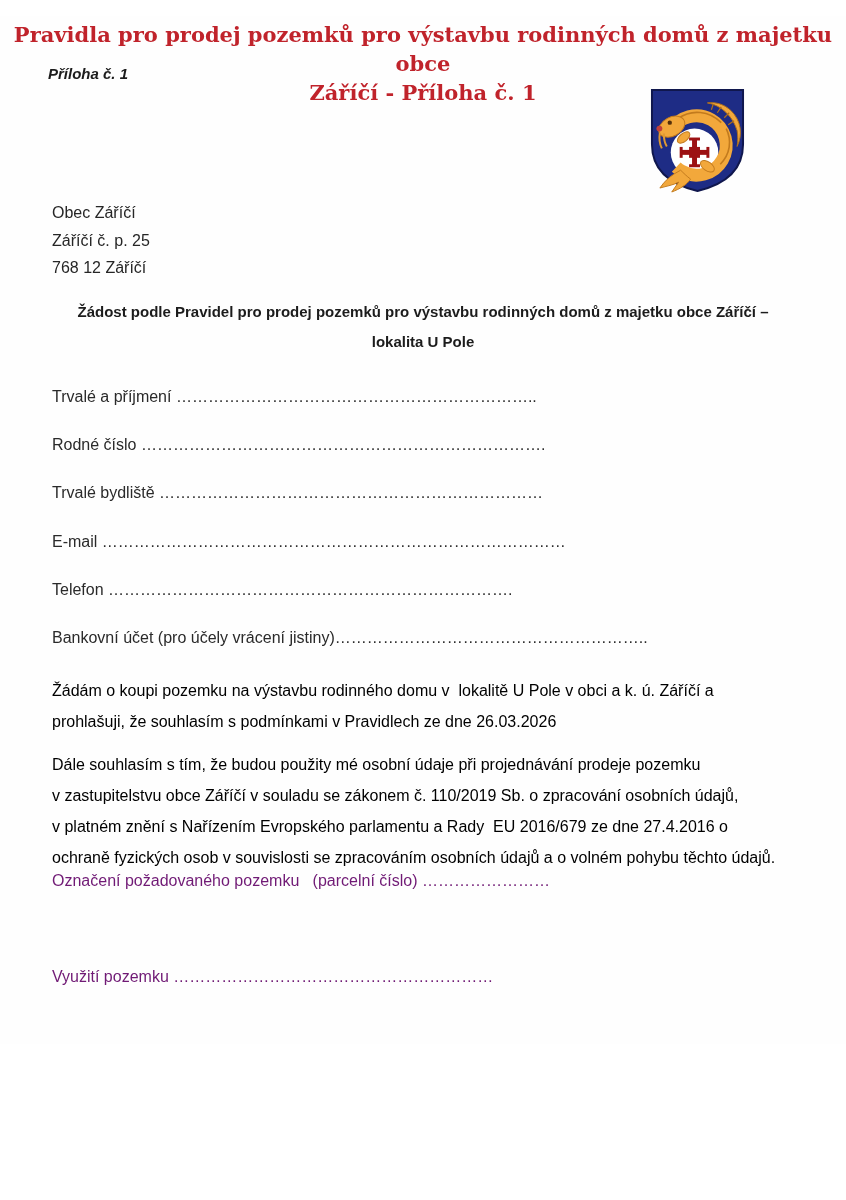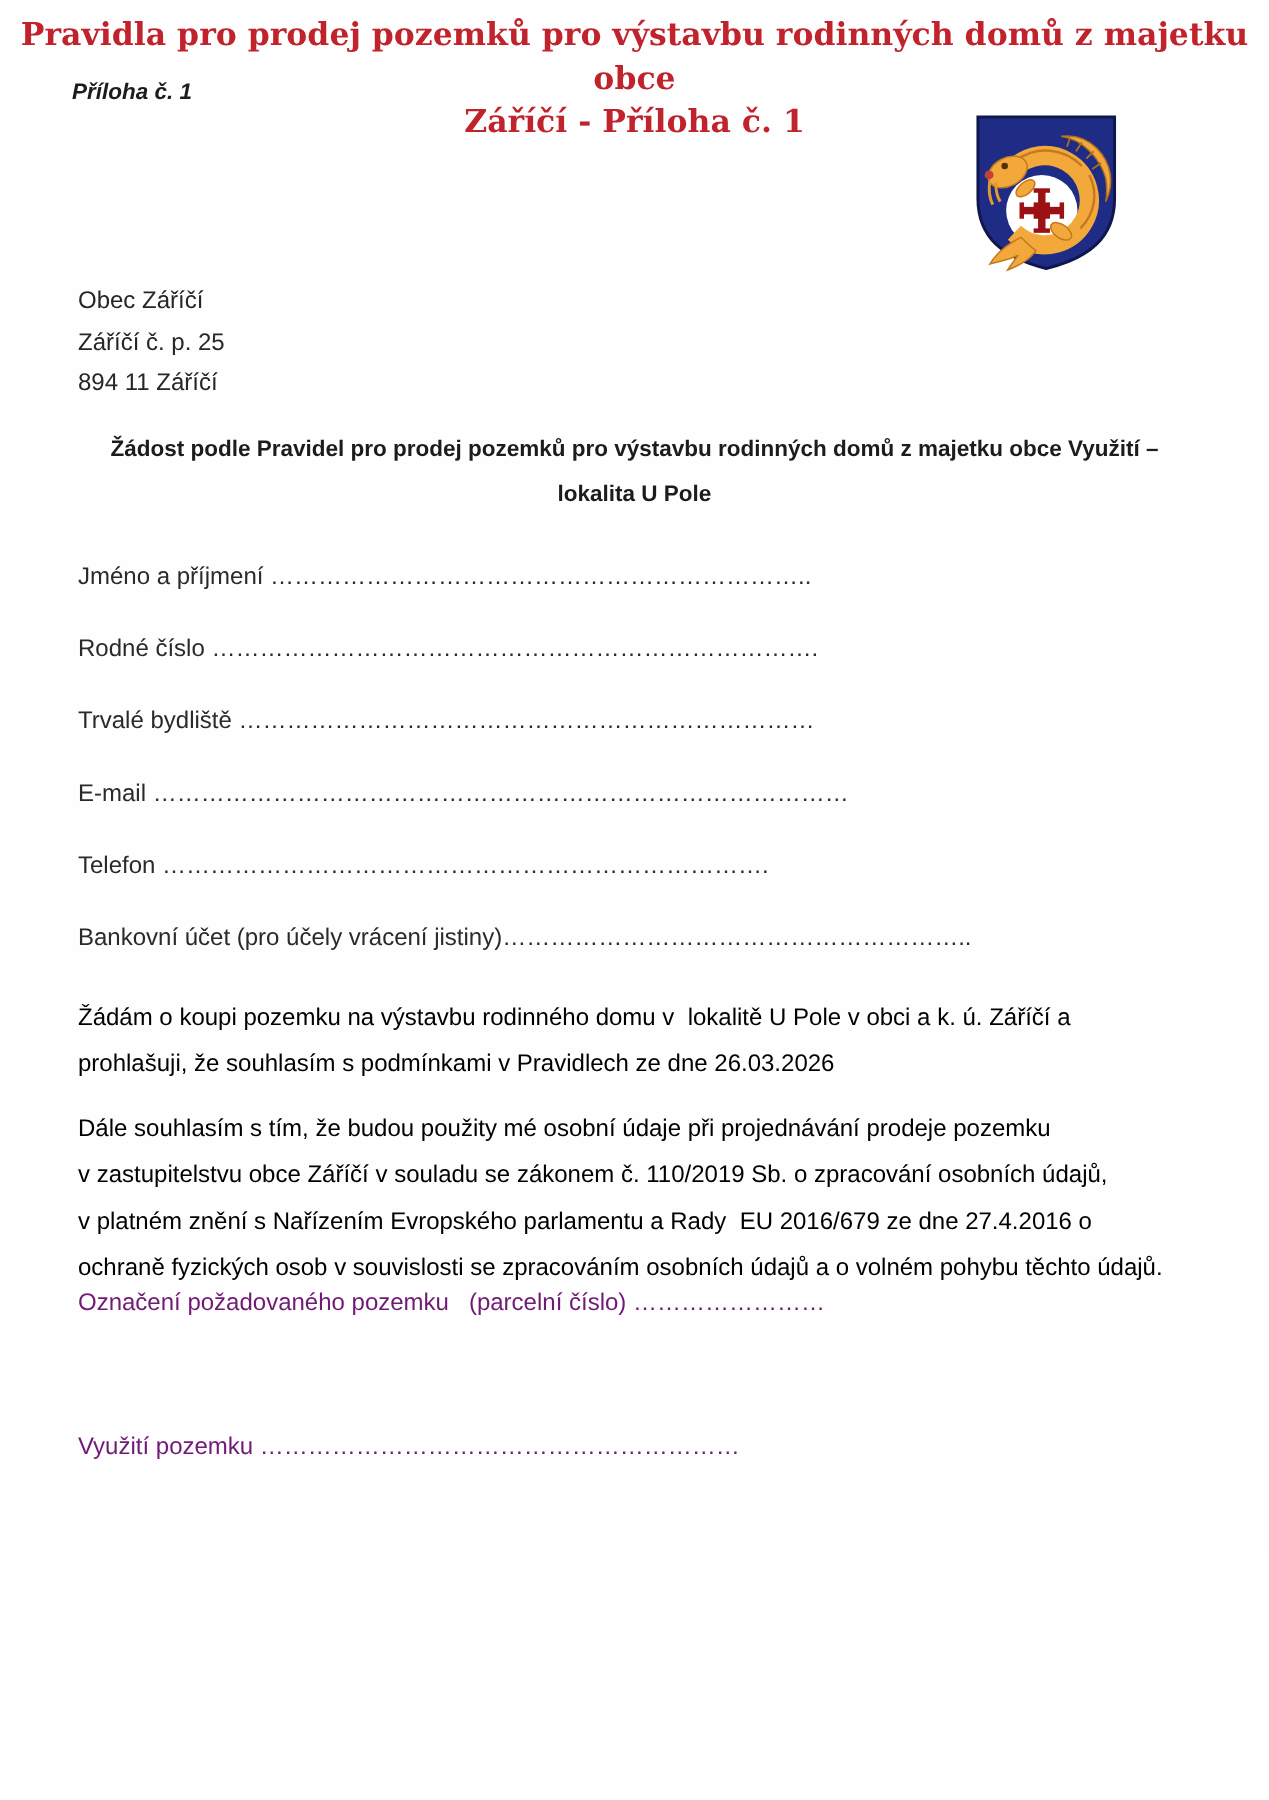--- a/index.html
+++ b/index.html
@@ -1,17 +1,17 @@
 <!DOCTYPE html>
 <html><head>
 <meta charset="utf-8">
 <style>
   html,body{margin:0;padding:0;background:#ffffff;}
   .page{
-    position:relative;width:846px;height:1028px;margin:4px auto;
+    position:relative;width:846px;height:1028px;margin:16px auto;
     background:#fefefe;overflow:hidden;
     font-family:"Liberation Sans",sans-serif;color:#262626;
   }
   .doc-title{
     position:absolute;top:4px;left:0;right:0;text-align:center;
     font-family:"DejaVu Serif",serif;font-weight:bold;font-size:21px;
     line-height:29px;color:#c0232b;white-space:pre-line;
   }
   .attachment{
     position:absolute;top:49px;left:48px;
@@ -85,26 +85,26 @@
         <rect x="41.5" y="51" width="11" height="3"></rect>
         <rect x="41.5" y="78" width="11" height="3"></rect>
         <rect x="32" y="60.5" width="3" height="11"></rect>
         <rect x="59" y="60.5" width="3" height="11"></rect>
       </g>
     </svg>
   </div>
 
   <div class="address">Obec Záříčí
 Záříčí č. p. 25
-894 11 Záříčí</div>
+768 12 Záříčí</div>
 
-  <div class="subtitle">Žádost podle Pravidel pro prodej pozemků pro výstavbu rodinných domů z majetku obce Využití –
+  <div class="subtitle">Žádost podle Pravidel pro prodej pozemků pro výstavbu rodinných domů z majetku obce Záříčí –
 lokalita U Pole</div>
 
-  <div class="field" style="top:372px"><span>Jméno a příjmení</span><span> …………………………………………………………..</span></div>
+  <div class="field" style="top:372px"><span>Trvalé a příjmení</span><span> …………………………………………………………..</span></div>
 
   <div class="field" style="top:420px"><span>Rodné číslo</span><span> ………………………………………………………………….</span></div>
 
   <div class="field" style="top:468px"><span>Trvalé bydliště</span><span> ………………………………………………………………</span></div>
 
   <div class="field" style="top:517px"><span>E-mail</span><span> ……………………………………………………………………………</span></div>
 
   <div class="field" style="top:565px"><span>Telefon</span><span> ………………………………………………………………….</span></div>
 
   <div class="field" style="top:613px"><span>Bankovní účet (pro účely vrácení jistiny)</span><span>…………………………………………………..</span></div>

